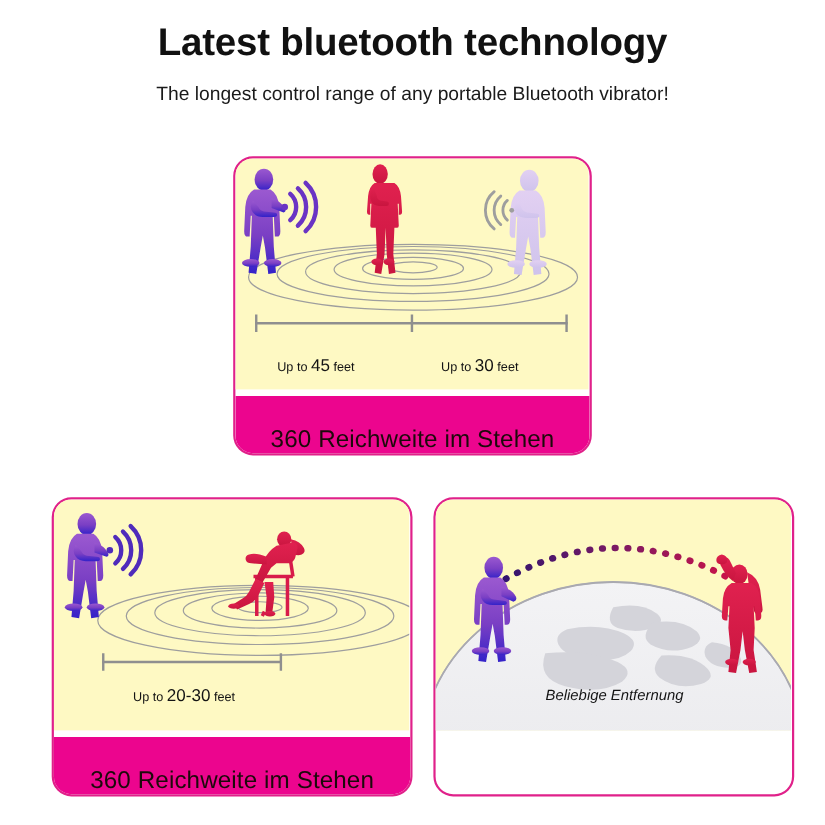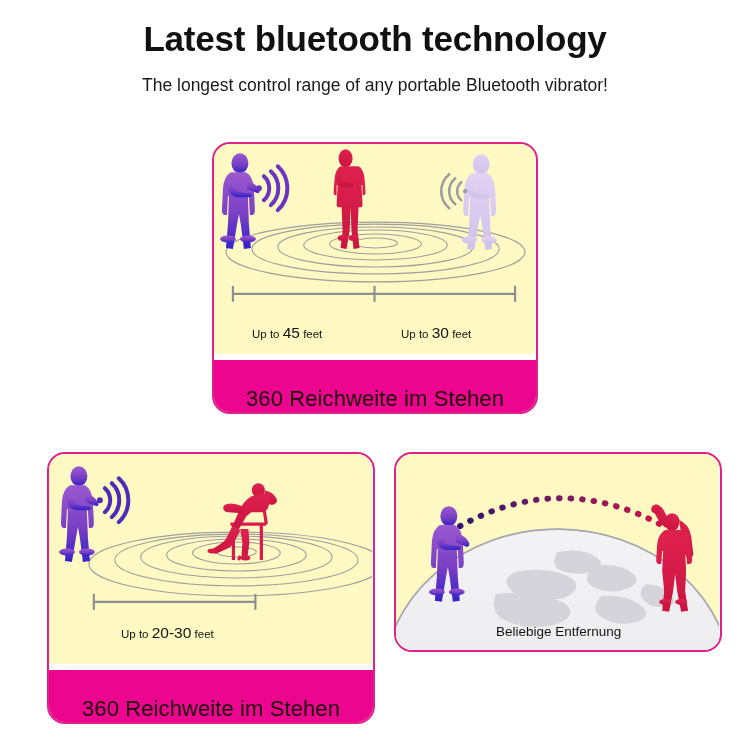--- a/index.html
+++ b/index.html
@@ -45,21 +45,21 @@
   .card {
     position: absolute;
     box-sizing: border-box;
     border: 2px solid #e0218a;
     border-radius: 18px;
     background: #ffffff;
     overflow: hidden;
   }
   .card-1 { left: 212px; top: 142px; width: 326px; height: 272px; }
   .card-2 { left: 27px;  top: 452px; width: 328px; height: 272px; margin-left: 20px; }
-  .card-3 { left: 394px; top: 452px; width: 328px; height: 200px; }
+  .card-3 { left: 394px; top: 452px; width: 328px; height: 272px; font-style: italic; }
 
   .card-illustration {
     position: absolute;
     left: 0; top: 0; right: 1px;
     height: 210px;
     background: #fef9c3;
   }
   .card-banner {
     position: absolute;
     left: 0; right: 0; bottom: 0;

